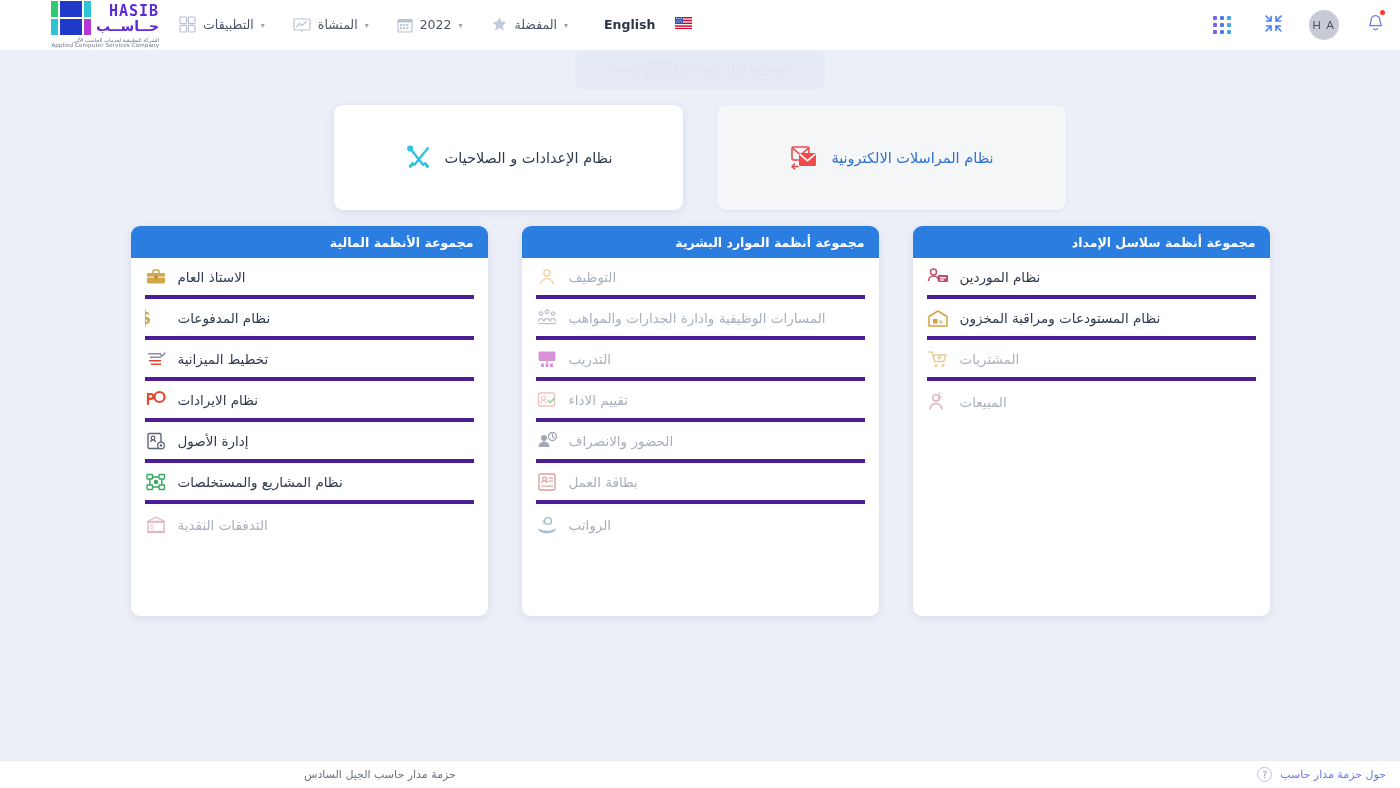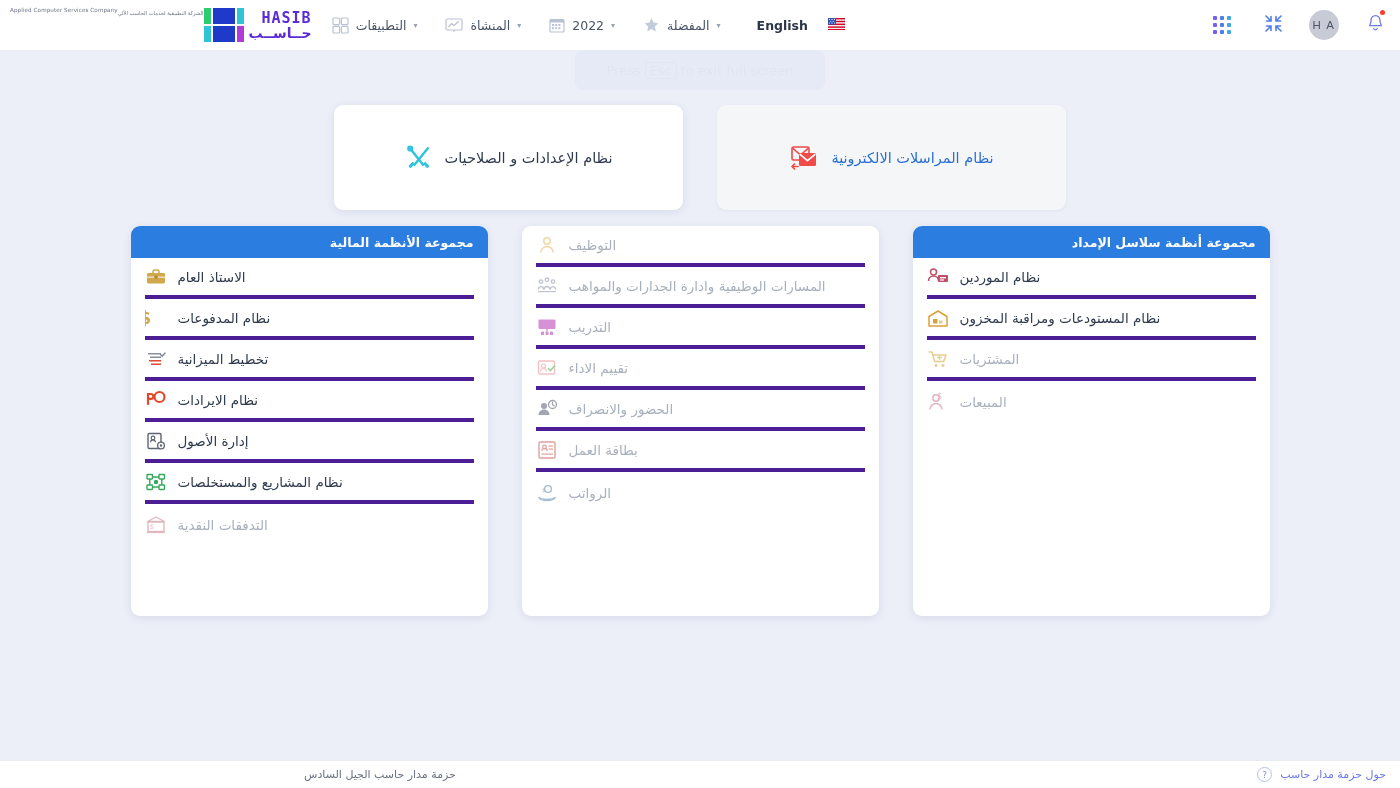--- a/index.html
+++ b/index.html
@@ -121,24 +121,25 @@
     padding: 0 16px 0 22px;
     font-size: 12.5px;
     font-weight: bold;
     color: #2c3648;
     cursor: pointer;
     direction: ltr;
   }
 
   .logo-block {
     display: flex;
-    flex-direction: row;
+    flex-direction: column;
     align-items: flex-start;
     padding: 0 6px 0 10px;
     line-height: 1;
+    margin-left: 41px;
   }
   .logo-row { display: flex; align-items: center; gap: 5px; }
   .logo-text-wrap { display: flex; flex-direction: column; gap: 1px; }
   .logo-hasib {
     font-family: "DejaVu Sans Mono", monospace;
     font-size: 15px;
     font-weight: bold;
     letter-spacing: 1px;
     color: #5b2bd6;
     line-height: 1;
@@ -609,20 +610,21 @@
               <text x="15" y="7" font-size="8" fill="#c9798f" font-family="DejaVu Sans, sans-serif">$</text>
             </svg>
           </span>
           <span class="mi-label">المبيعات</span>
         </div>
 
       </div>
     </div>
 
     <div class="module-card">
+      <div class="module-head">مجموعة أنظمة الموارد البشرية</div>
       <div class="module-list">
 
         <div class="module-item disabled">
           <span class="mi-icon">
             <svg width="22" height="20" viewBox="0 0 22 20">
               <circle cx="11" cy="6" r="3.2" fill="none" stroke="#e7b45e" stroke-width="1.5"></circle>
               <path d="M4.8 17.5c0-3.4 2.8-6 6.2-6s6.2 2.6 6.2 6" fill="none" stroke="#e7b45e" stroke-width="1.5"></path>
             </svg>
           </span>
           <span class="mi-label">التوظيف</span>

